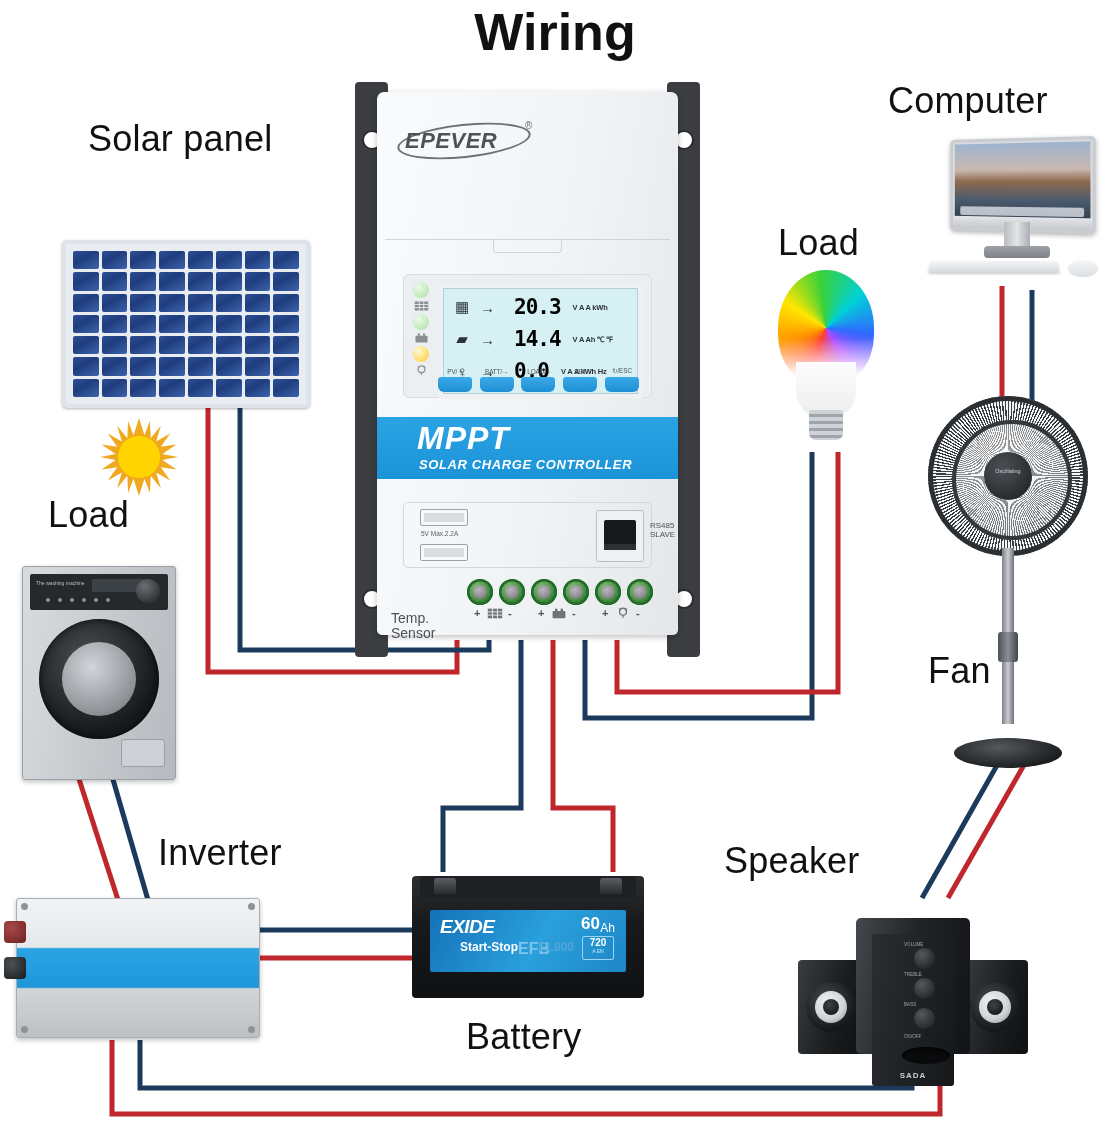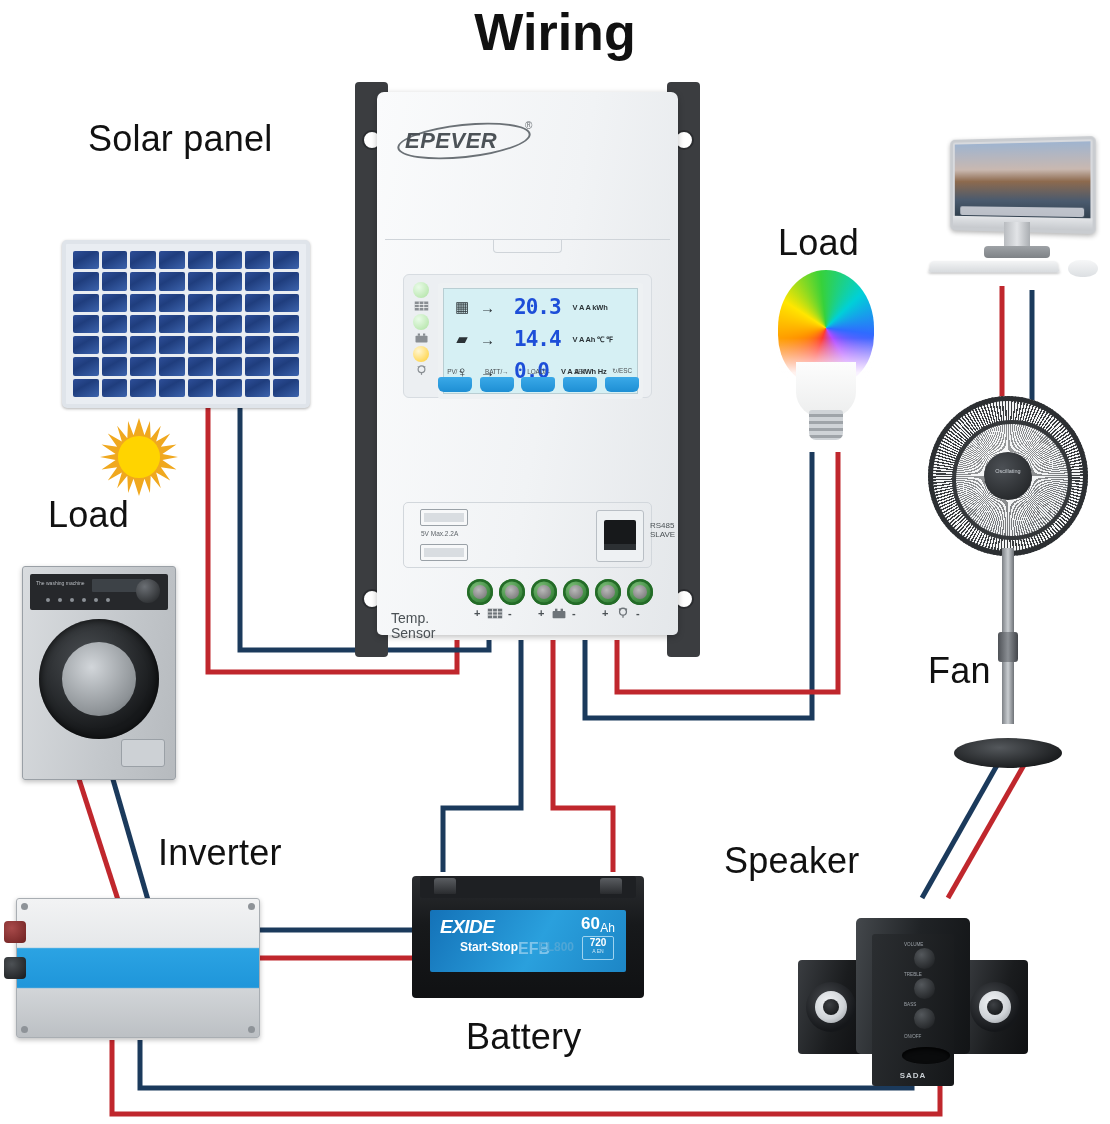--- a/index.html
+++ b/index.html
@@ -30,21 +30,21 @@
   #panelPlate{position:absolute;left:26px;right:26px;top:182px;height:122px;background:#eceff2;border:1.5px solid #d7dce1;border-radius:6px;}
   #leds{position:absolute;left:6px;top:7px;width:22px;bottom:7px;display:flex;flex-direction:column;align-items:center;gap:2px;}
   .led{width:16px;height:16px;border-radius:50%;}
   .led.g{background:radial-gradient(circle at 35% 32%,#e9fbe8,#bfe9b6 70%,#a5d99a);}
   .led.y{background:radial-gradient(circle at 35% 32%,#fff6d2,#ffd95e 70%,#f2c63b);}
   .ledic{width:15px;height:12px;opacity:.78;}
   #lcd{position:absolute;left:34px;top:8px;right:8px;height:106px;background:#d6f0f4;border:5px solid #eef1f3;border-radius:3px;box-shadow:inset 0 0 0 1px #b9ced3;}
   .lrow{position:absolute;left:8px;right:6px;height:30px;display:flex;align-items:center;gap:7px;}
   .lrow .ic{width:22px;text-align:center;color:#2a3236;font-size:15px;}
   .lrow .ar{color:#2a3236;font-size:15px;font-weight:700;}
-  .lrow .val{font-family:"DejaVu Sans Mono",monospace;font-weight:700;font-size:21px;color:#1d4ed8;letter-spacing:-1px;margin-left:12px;}
+  .lrow .val{font-family:"DejaVu Sans Mono",monospace;font-weight:700;font-size:21px;color:#000000;letter-spacing:-1px;margin-left:12px;}
   .lrow .un{font-size:7.5px;font-weight:700;color:#2a3236;letter-spacing:-.2px;margin-left:5px;}
   #btnrow{position:absolute;left:30px;right:8px;bottom:5px;height:34px;display:flex;justify-content:space-around;align-items:flex-end;}
   .btnw{display:flex;flex-direction:column;align-items:center;}
   .bk{font-size:6.4px;color:#4b5155;margin-bottom:2px;letter-spacing:-.1px;white-space:nowrap;}
   .bbt{width:34px;height:15px;background:linear-gradient(#3aa9e8,#1e8fd4);border-radius:3px 3px 6px 6px;}
   #banner{position:absolute;left:0;right:0;top:325px;height:62px;background:linear-gradient(#2ba3e3,#1b93d8);}
   #banner .m{position:absolute;left:40px;top:3px;font-style:italic;font-weight:700;font-size:32px;color:#fff;letter-spacing:1px;}
   #banner .s{position:absolute;left:42px;top:40px;font-style:italic;font-weight:700;font-size:13px;color:#fff;letter-spacing:.6px;}
   #ioplate{position:absolute;left:26px;right:26px;top:410px;height:64px;border:1.5px solid #d2d7dc;border-radius:5px;}
   #usbbox{position:absolute;left:8px;top:5px;width:100px;height:54px;}
@@ -318,20 +318,24 @@
             <span class="bk">SET</span>
             <span class="bbt"></span>
           </div>
           <div class="btnw">
             <span class="bk">↻/ESC</span>
             <span class="bbt"></span>
           </div>
         </div>
       </div>
 
+      <div id="banner">
+        <div class="m">MPPT</div>
+        <div class="s">SOLAR CHARGE CONTROLLER</div>
+      </div>
 
       <div id="ioplate">
         <div id="usbbox">
           <div class="usb" id="usb1"></div>
           <div class="usb" id="usb2"></div>
           <div id="usbtxt">5V  Max.2.2A</div>
         </div>
         <div id="rj"></div>
         <div id="rjlbl">
           <div>RS485</div>
@@ -428,20 +432,21 @@
     </div>
   </div>
 
   <div class="lbl dev" style="left:778px;top:222px;">Load</div>
   <div id="bulb">
     <div id="bglass"></div>
     <div id="bneck"></div>
     <div id="bscrew"></div>
   </div>
 
+  <div class="lbl dev" style="left:888px;top:80px;">Computer</div>
   <div id="pc">
     <div id="scr">
       <div id="scrimg">
         <div id="dock"></div>
       </div>
       <div id="chin"></div>
     </div>
     <div id="neck"></div>
     <div id="foot"></div>
     <div id="kbd"></div>

